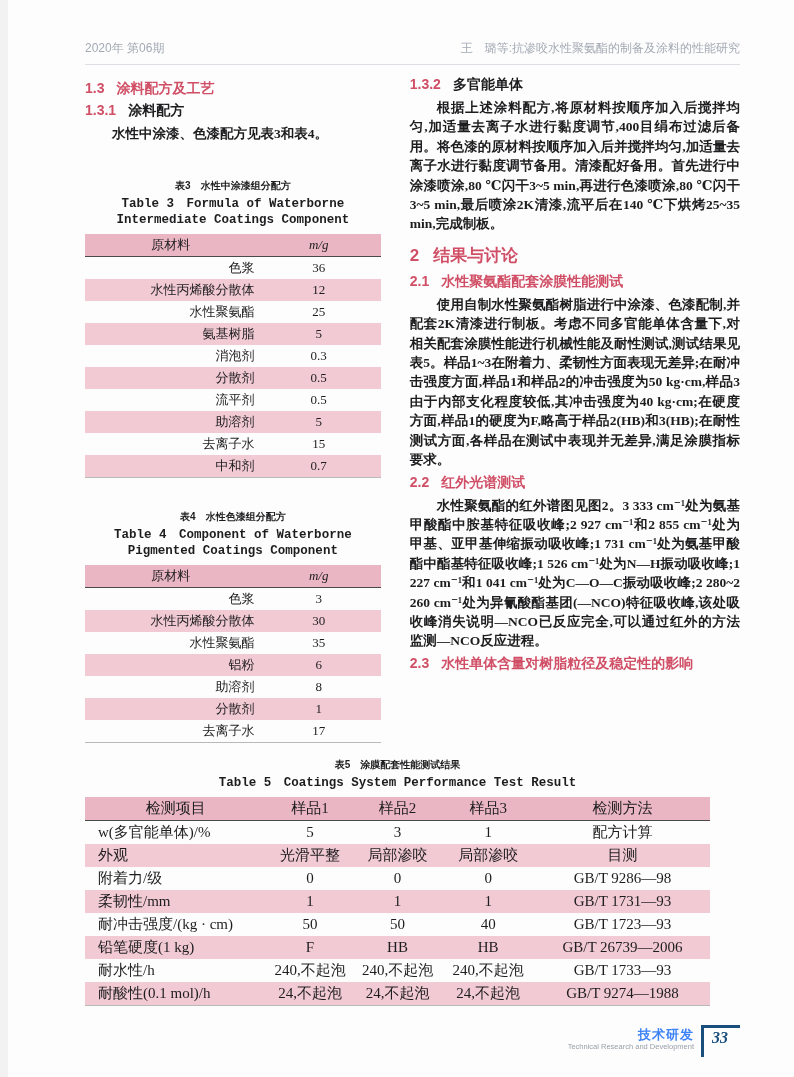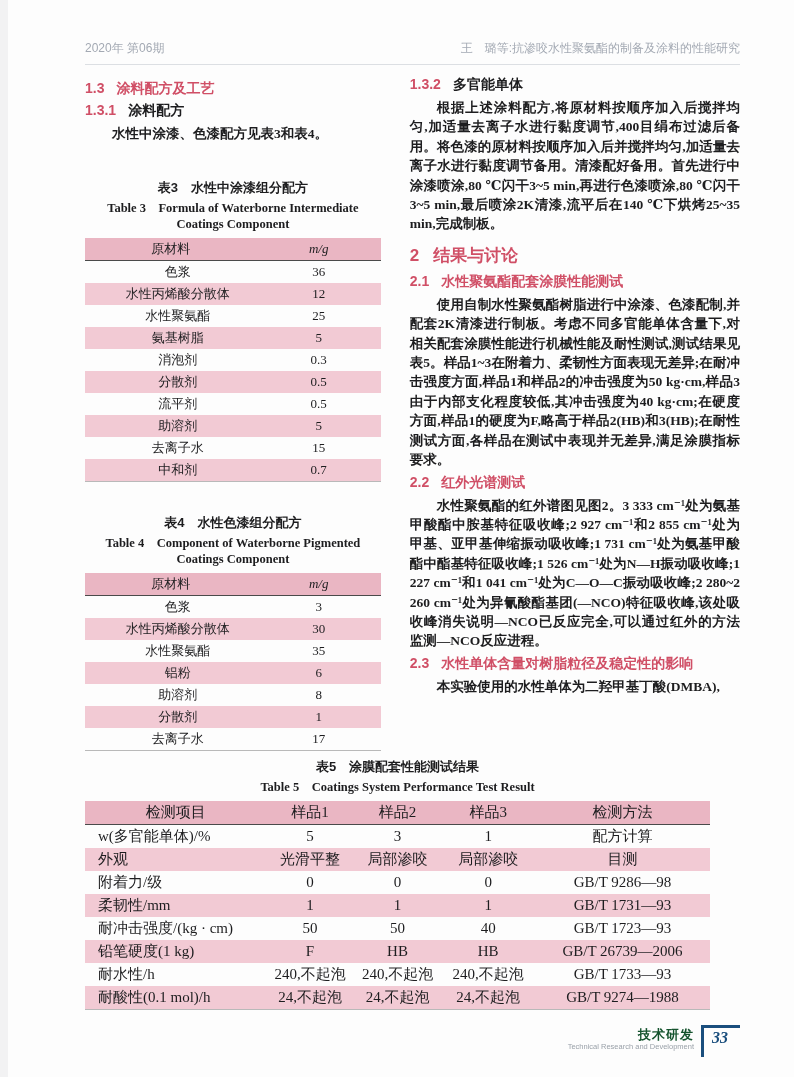--- a/index.html
+++ b/index.html
@@ -41,50 +41,50 @@
     margin:4px 0 4px 0;font-size:14px;font-weight:bold;
     font-family:"Liberation Sans","DejaVu Sans",sans-serif;
   }
   .h2n .hn{color:var(--red);margin-right:12px;}
   .h2n.all-red .ht{color:var(--red);}
   .h2n.num-red .ht{color:var(--ink);}
   .h1n .hn{margin-right:14px;}
   
   .tblock{margin-top:30px;}
   .cap-cn{
-    text-align:center;font-size:13px;font-weight:bold;color:var(--ink);
+    text-align:center;font-size:10px;font-weight:bold;color:var(--ink);
     font-family:"Liberation Sans","DejaVu Sans",sans-serif;margin-bottom:3px;
   }
   .cap-en{
     text-align:center;font-size:12.5px;font-weight:bold;line-height:16px;
-    font-family:Liberation Serif, serif;margin-bottom:6px;
+    font-family:Liberation Mono, monospace;margin-bottom:6px;
   }
   table{border-collapse:collapse;width:100%;}
   .ftable th,.ftable td,.ptable th,.ptable td{
     font-weight:normal;text-align:center;padding:1px 2px;height:20px;font-size:13px;
   }
   .ftable thead th{background:var(--pink-head);}
   .ftable thead tr{border-bottom:1px solid #4a4a4a;}
   .ftable thead th:nth-child(2){font-style:italic;}
   .ftable tbody tr:nth-child(even){background:var(--pink-stripe);}
-  .ftable tbody td:first-child{text-align:center;padding-left:16px;margin-top:39px;}
+  .ftable tbody td:first-child{text-align:right;padding-left:16px;margin-top:39px;}
   .ftable{border-bottom:1px solid #b9b9b9;}
   
   .t5wrap{position:absolute;left:85px;top:758px;width:625px;}
   .ptable th,.ptable td{font-size:15px;height:21px;margin-top:9px;}
   .ptable thead th{background:var(--pink-head);}
   .ptable thead tr{border-bottom:1px solid #4a4a4a;}
   .ptable tbody tr:nth-child(even){background:var(--pink-stripe);}
   .ptable tbody td:first-child{text-align:left;padding-left:13px;}
   .ptable{border-bottom:1px solid #b9b9b9;}
   
   .footer{position:absolute;right:54px;bottom:20px;display:flex;align-items:flex-start;}
   .footer-labels{text-align:right;margin-right:7px;padding-top:3px;}
   .f-cn{
-    font-size:13px;font-weight:bold;color:#14532d;letter-spacing:1px;
+    font-size:13px;font-weight:bold;color:#3b82f6;letter-spacing:1px;
     font-family:"Liberation Sans","DejaVu Sans",sans-serif;line-height:14px;
   }
   .f-en{font-size:7.5px;color:#9aa1a9;font-family:"Liberation Sans","DejaVu Sans",sans-serif;}
   .pagenum-box{
     border-top:3px solid var(--blue);border-left:3px solid var(--blue);
     padding:1px 12px 10px 8px;color:var(--blue);
     font-style:italic;font-weight:bold;font-size:16px;
     font-family:"Liberation Serif","DejaVu Serif",serif;
   }
 </style>
@@ -231,21 +231,20 @@
     <p class="body">使用自制水性聚氨酯树脂进行中涂漆、色漆配制,并配套2K清漆进行制板。考虑不同多官能单体含量下,对相关配套涂膜性能进行机械性能及耐性测试,测试结果见表5。样品1~3在附着力、柔韧性方面表现无差异;在耐冲击强度方面,样品1和样品2的冲击强度为50 kg·cm,样品3由于内部支化程度较低,其冲击强度为40 kg·cm;在硬度方面,样品1的硬度为F,略高于样品2(HB)和3(HB);在耐性测试方面,各样品在测试中表现并无差异,满足涂膜指标要求。</p>
 
     <div class="h2n all-red">
       <span class="hn">2.2</span><span class="ht">红外光谱测试</span>
     </div>
     <p class="body">水性聚氨酯的红外谱图见图2。3 333 cm⁻¹处为氨基甲酸酯中胺基特征吸收峰;2 927 cm⁻¹和2 855 cm⁻¹处为甲基、亚甲基伸缩振动吸收峰;1 731 cm⁻¹处为氨基甲酸酯中酯基特征吸收峰;1 526 cm⁻¹处为N—H振动吸收峰;1 227 cm⁻¹和1 041 cm⁻¹处为C—O—C振动吸收峰;2 280~2 260 cm⁻¹处为异氰酸酯基团(—NCO)特征吸收峰,该处吸收峰消失说明—NCO已反应完全,可以通过红外的方法监测—NCO反应进程。</p>
 
     <div class="h2n all-red">
       <span class="hn">2.3</span><span class="ht">水性单体含量对树脂粒径及稳定性的影响</span>
     </div>
-    <p class="body">本实验使用的水性单体为二羟甲基丁酸(DMBA),</p>
   </div>
 
 </div>
 
 <div class="t5wrap">
   <div class="cap-cn">表5　涂膜配套性能测试结果</div>
   <div class="cap-en">Table 5　Coatings System Performance Test Result</div>
   <table class="ptable">
     <colgroup>
       <col style="width:29%">

